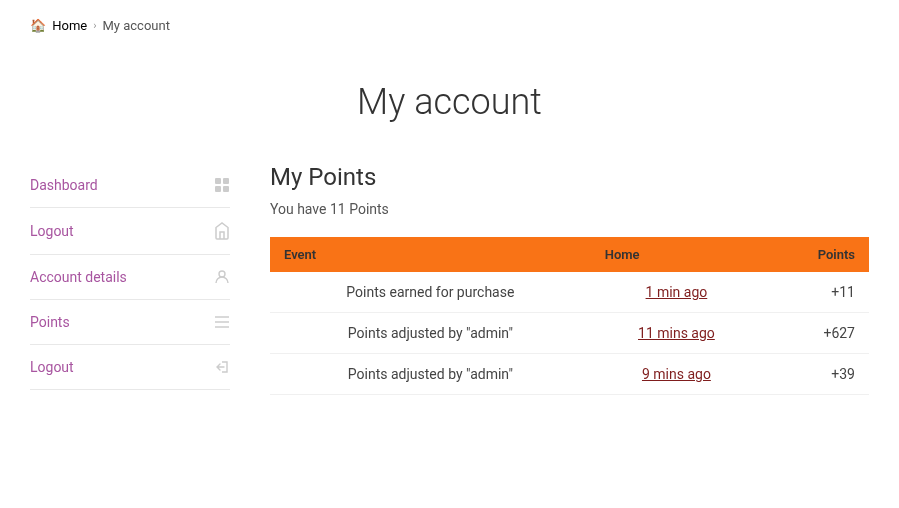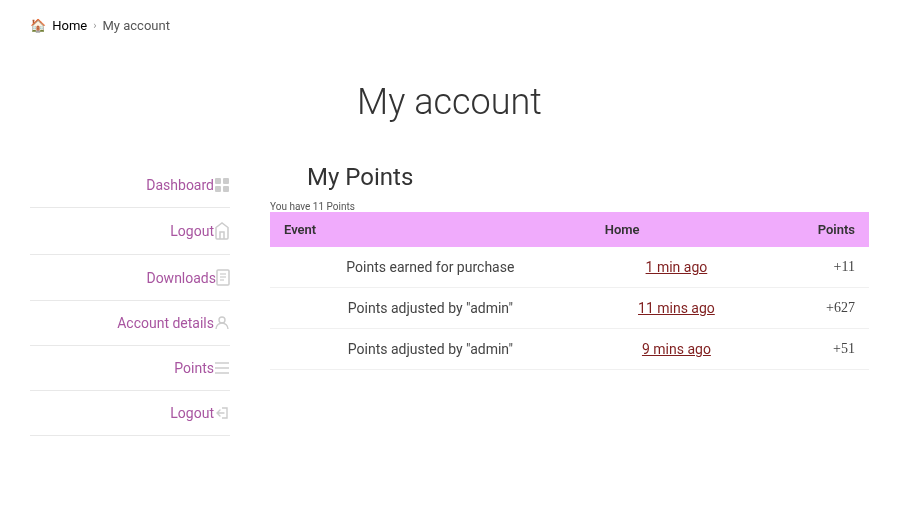--- a/index.html
+++ b/index.html
@@ -37,21 +37,21 @@
       gap: 40px;
       max-width: 900px;
     }
     .sidebar {
       width: 200px;
       flex-shrink: 0;
     }
     .sidebar-item {
       display: flex;
       align-items: center;
-      justify-content: flex-end;
+      justify-content: space-between;
       padding: 14px 0;
       border-bottom: 1px solid #e8e8e8;
       cursor: pointer;
     }
     .sidebar-item a {
       color: #a855a0;
       text-decoration: none;
       font-size: 14px;
       font-weight: 400;
     }
@@ -62,49 +62,49 @@
       align-items: center;
     }
     .content-area {
       flex: 1;
     }
     .section-title {
       font-size: 24px;
       font-weight: 400;
       margin-bottom: 10px;
       color: #333;
-      margin-left: 37px;
     }
     .points-summary {
-      font-size: 10px;
+      font-size: 14px;
       color: #555;
+      margin-bottom: 20px;
     }
     .points-table {
       width: 100%;
       border-collapse: collapse;
       font-size: 14px;
     }
     .points-table thead tr {
-      background: #f0abfc;
+      background: #f97316;
     }
     .points-table th {
       padding: 10px 14px;
       text-align: left;
       font-weight: 600;
       color: #333;
       font-size: 13px;
     }
     .points-table th:last-child { text-align: right; }
     .points-table td {
       padding: 12px 14px;
       border-bottom: 1px solid #f0f0f0;
       color: #444;
       text-align: center;
     }
-    .points-table td:last-child { text-align: right; font-family: Liberation Serif, serif; }
+    .points-table td:last-child { text-align: right; }
     .points-table td a {
       color: #7f1d1d;
       cursor: pointer;
     }
   </style>
 </head>
 <body>
 
 <nav class="breadcrumb">
   <span style="font-size:13px;">🏠</span>
@@ -136,31 +136,20 @@
     <div class="sidebar-item">
       <a href="#">Logout</a>
       <span class="sidebar-icon">
         <svg width="16" height="18" viewBox="0 0 16 18" fill="none">
           <path d="M14 5.5L8 1 2 5.5V16a1 1 0 001 1h10a1 1 0 001-1V5.5z" stroke="#ccc" stroke-width="1.5" fill="none"></path>
           <path d="M6 17V10h4v7" stroke="#ccc" stroke-width="1.5"></path>
         </svg>
       </span>
     </div>
 
-    <div class="sidebar-item">
-      <a href="#">Downloads</a>
-      <span class="sidebar-icon">
-        <svg width="14" height="17" viewBox="0 0 14 17" fill="none">
-          <rect x="1" y="1" width="12" height="15" rx="1" stroke="#ccc" stroke-width="1.5" fill="none"></rect>
-          <line x1="4" y1="5" x2="10" y2="5" stroke="#ccc" stroke-width="1.2"></line>
-          <line x1="4" y1="8" x2="10" y2="8" stroke="#ccc" stroke-width="1.2"></line>
-          <line x1="4" y1="11" x2="8" y2="11" stroke="#ccc" stroke-width="1.2"></line>
-        </svg>
-      </span>
-    </div>
 
 
     <div class="sidebar-item">
       <a href="#">Account details</a>
       <span class="sidebar-icon">
         <svg width="16" height="16" viewBox="0 0 16 16" fill="none">
           <circle cx="8" cy="5" r="3" stroke="#ccc" stroke-width="1.4" fill="none"></circle>
           <path d="M2 14c0-3.3 2.7-6 6-6s6 2.7 6 6" stroke="#ccc" stroke-width="1.4" fill="none"></path>
         </svg>
       </span>
@@ -208,19 +197,19 @@
             <td>+11</td>
           </tr>
           <tr>
             <td>Points adjusted by "admin"</td>
             <td><a href="#">11 mins ago</a></td>
             <td>+627</td>
           </tr>
           <tr>
             <td>Points adjusted by "admin"</td>
             <td><a href="#">9 mins ago</a></td>
-            <td>+51</td>
+            <td>+39</td>
           </tr>
         </tbody>
     </table>
   </div>
 
 </div>
 
 </body></html>

